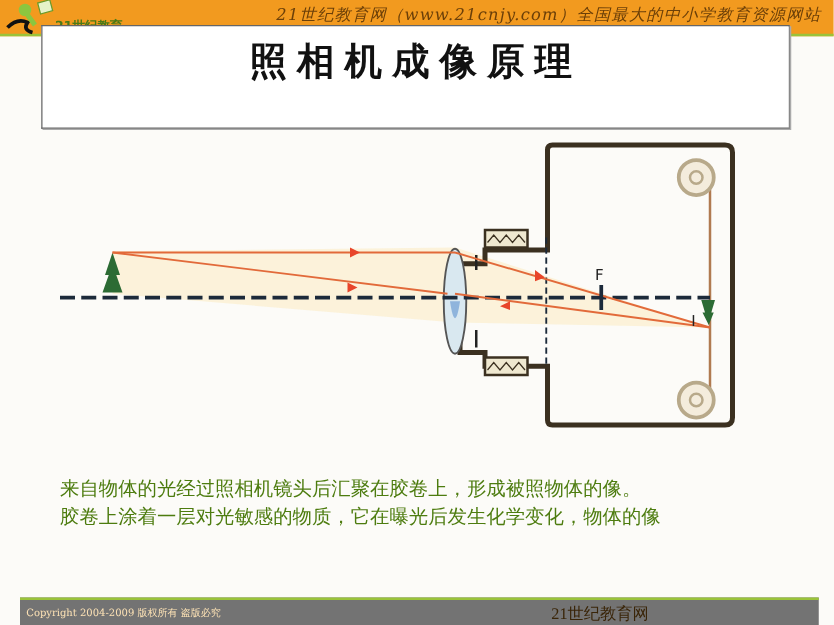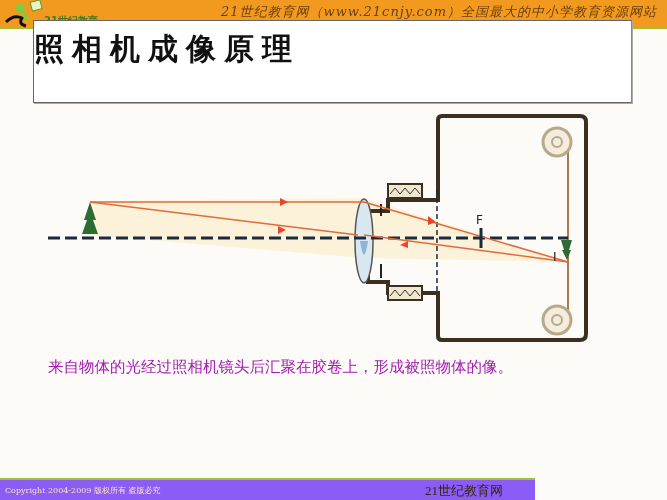--- a/index.html
+++ b/index.html
@@ -23,38 +23,38 @@
       font-family: "DejaVu Serif", serif; font-style: italic;
       font-size: 13px; color: #6b3f08; letter-spacing: 1px;
     }
 
     .title-box {
       position: absolute; left: 33px; top: 20px; width: 599px; height: 83px;
       background: #ffffff; border: 1px solid #666; border-right-color: #888;
       box-shadow: 1px 1px 0 #aaa;
     }
     .title-text {
-      position: absolute; left: 0; right: 0; top: 8px; text-align: left;
+      position: absolute; left: 0; right: 0; top: 8px; text-align: center;
       font-family: "DejaVu Serif", serif; font-weight: bold;
       font-size: 30px; letter-spacing: 8px; color: #111;
     }
 
     .diagram {
       position: absolute; left: 48px; top: 108px; width: 585px; height: 240px;
     }
 
     .body-text {
-      position: absolute; left: 48px; top: 356px; width: 590px;
+      position: absolute; left: 48px; top: 380px; width: 590px;
       font-family: "DejaVu Sans", sans-serif; font-size: 15.5px;
-      line-height: 22px; color: #a21caf;
+      line-height: 22px; color: #4d7c0f;
     }
 
     .footer {
-      position: absolute; left: 0; top: 478px; width: 535px; height: 22px;
-      background: #8b5cf6; border-top: 2px solid #9ac33a;
+      position: absolute; left: 16px; top: 478px; width: 639px; height: 22px;
+      background: #737373; border-top: 2px solid #9ac33a;
     }
     .copyright {
       position: absolute; left: 5px; top: 5px; font-size: 8px; color: #fde2b5;
       font-family: "DejaVu Serif", serif;
     }
     .footer-site {
       position: absolute; left: 425px; top: 2px; font-size: 13px; color: #3a2508;
       font-family: Liberation Serif, serif;
     }
     .footer-template {
@@ -136,18 +136,19 @@
 
     <g>
       <path d="M519 132 L524 142 L522 142 L525 152 L514 152 L517 142 L515 142 Z" fill="#2c6b34" transform="rotate(180 519 142)"></path>
     </g>
     <text x="505" y="153" font-size="12" fill="#222" font-family="DejaVu Sans, sans-serif">I</text>
   </svg>
 </div>
 
 <div class="body-text">
   <div>来自物体的光经过照相机镜头后汇聚在胶卷上，形成被照物体的像。</div>
+  <div>胶卷上涂着一层对光敏感的物质，它在曝光后发生化学变化，物体的像</div>
 </div>
 
 <div class="footer">
   <span class="copyright">Copyright 2004-2009 版权所有 盗版必究</span>
   <span class="footer-site">21世纪教育网</span>
 </div>
 
 </body></html>

